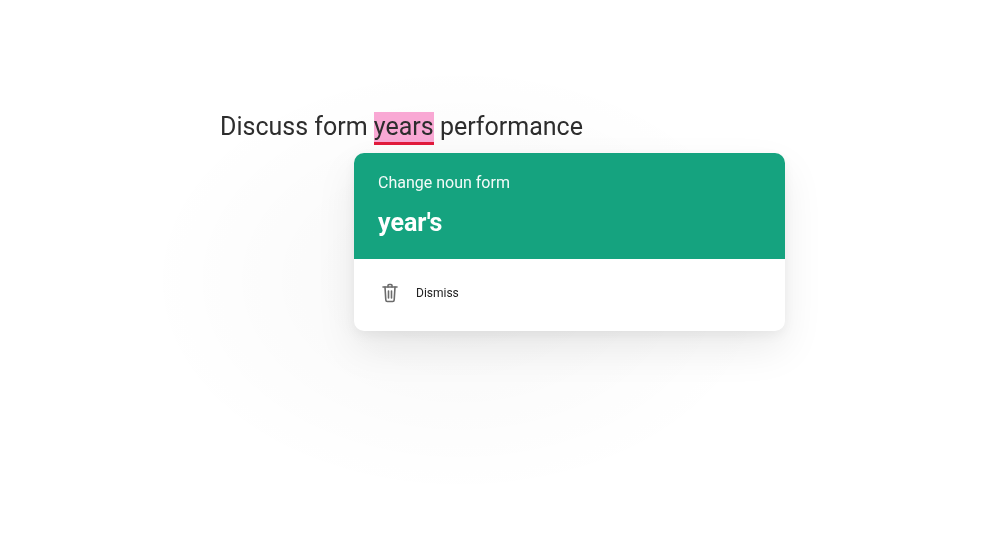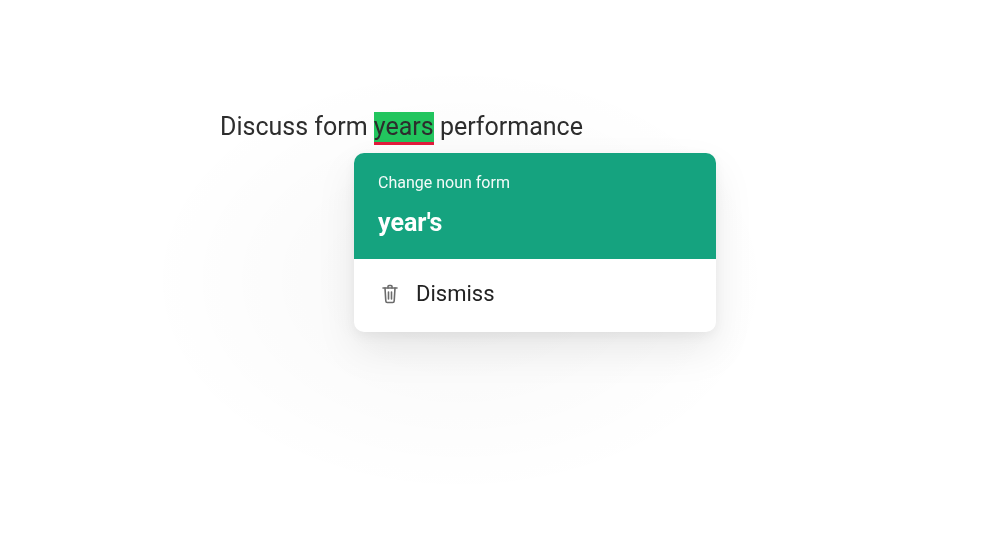--- a/index.html
+++ b/index.html
@@ -23,29 +23,29 @@
     }
     .sentence {
       position: absolute;
       left: 220px;
       top: 112px;
       font-size: 25px;
       color: #2d2d2d;
       white-space: nowrap;
     }
     .sentence .hl {
-      background: #22c55e;
+      background: #f9a8d4;
       border-bottom: 3px solid #e11b3c;
       padding-bottom: 1px;
     }
     .popup {
       position: absolute;
       left: 354px;
       top: 153px;
-      width: 362px;
+      width: 431px;
       background: #ffffff;
       border-radius: 10px;
       box-shadow: 0 18px 40px rgba(0,0,0,0.08), 0 4px 12px rgba(0,0,0,0.05);
       overflow: hidden;
     }
     .popup-header {
       background: #15a37f;
       color: #ffffff;
       padding: 20px 24px 22px 24px;
       cursor: pointer;
@@ -72,21 +72,21 @@
     }
     .popup-row .icon-wrap {
       width: 24px;
       height: 24px;
       display: flex;
       align-items: center;
       justify-content: center;
       flex-shrink: 0;
     }
     .popup-row .label {
-      font-size: 22px;
+      font-size: 12px;
       color: #222222;
     }
     .grammarly-icon {
       width: 24px;
       height: 24px;
       border-radius: 50%;
       background: #15a37f;
       display: flex;
       align-items: center;
       justify-content: center;

